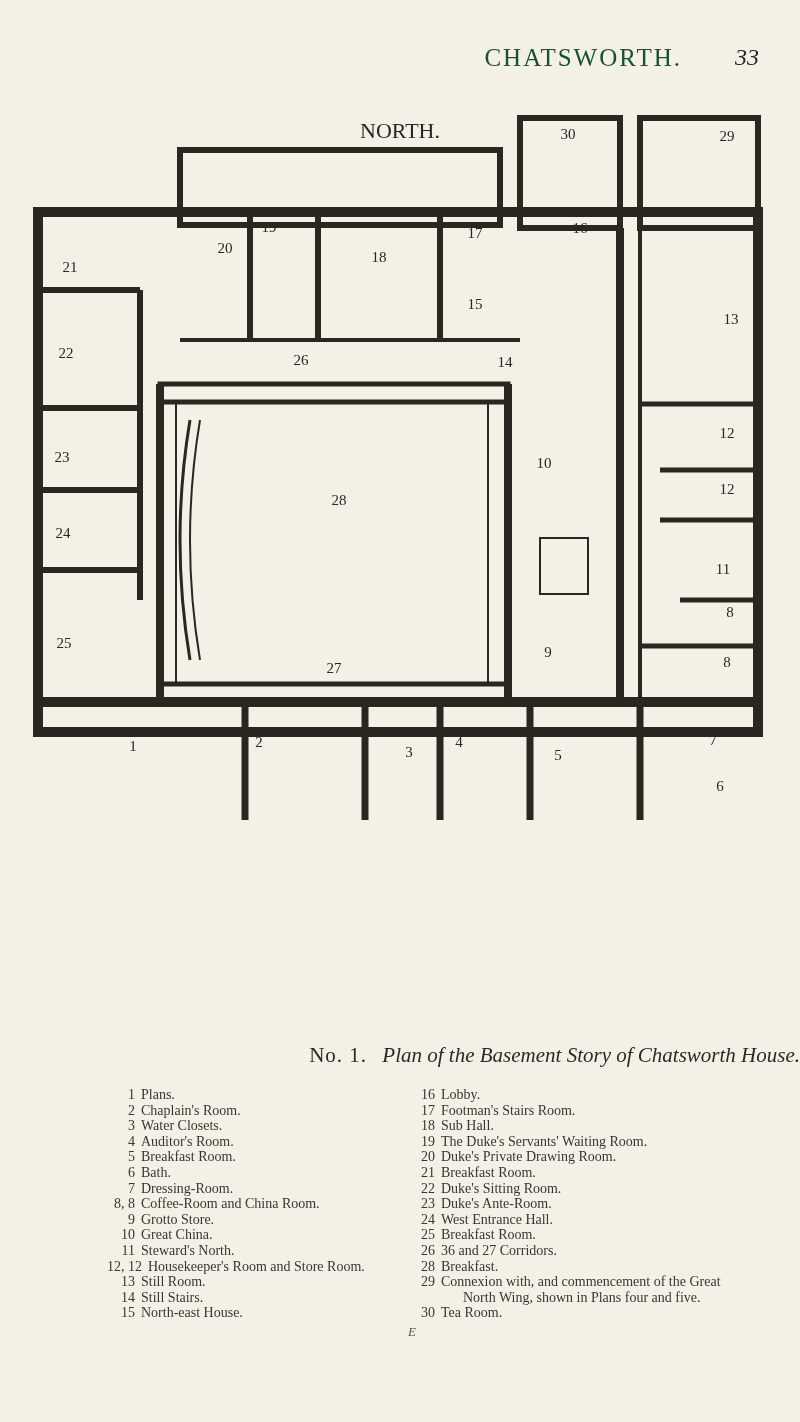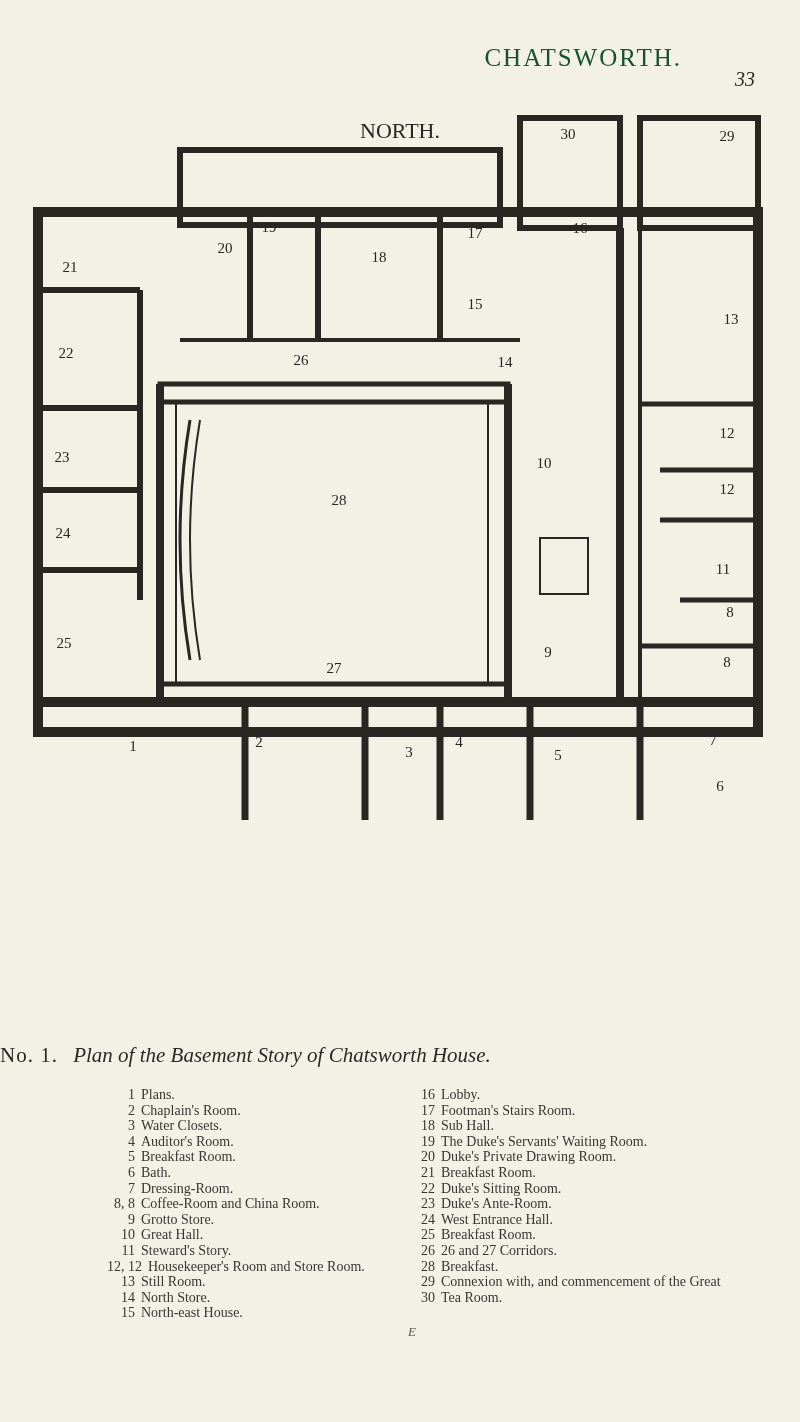--- a/index.html
+++ b/index.html
@@ -2,23 +2,23 @@
 <html><head>
 <meta charset="utf-8">
 <style>
   html, body { margin: 0; padding: 0; }
   body {
     width: 800px; height: 1422px; background: #f3f0e6;
     position: relative; overflow: hidden;
     font-family: "Liberation Serif", "DejaVu Serif", serif; color: #2a2622;
   }
   .running-head { position: absolute; top: 44px; left: 0; width: 682px; text-align: right; font-size: 25px; letter-spacing: 2px; color: #14532d; }
-  .page-number { position: absolute; top: 44px; left: 735px; font-size: 20px; font-style: italic; color: #2c2824; margin-top: 24px; }
+  .page-number { position: absolute; top: 44px; left: 735px; font-size: 24px; font-style: italic; color: #2c2824; }
   .plan { position: absolute; left: 0; top: 0; width: 800px; height: 820px; }
-  .caption { position: absolute; top: 740px; left: 0; width: 800px; text-align: left; font-size: 21px; color: #2c2824; }
+  .caption { position: absolute; top: 740px; left: 0; width: 800px; text-align: right; font-size: 21px; color: #2c2824; }
   .caption .no { letter-spacing: 1px; }
   .caption .title { font-style: italic; margin-left: 10px; }
   .legend { position: absolute; top: 774px; font-size: 14px; line-height: 15.6px; color: #3a3531; }
   .legend.left { left: 107px; width: 290px; }
   .legend.right { left: 407px; width: 380px; }
   .legend-item { display: flex; white-space: nowrap; }
   .legend-item .num { display: inline-block; min-width: 28px; text-align: right; padding-right: 6px; }
   .legend-item.cont { padding-left: 56px; }
   .signature { position: absolute; top: 1008px; left: 434px; font-size: 13px; font-style: italic; color: #5a534c; }
   svg text { font-family: "Liberation Serif", "DejaVu Serif", serif; fill: #2a2622; }
@@ -160,37 +160,37 @@
     <div class="legend-item">
       <span class="num">8, 8</span>
       <span>Coffee-Room and China Room.</span>
     </div>
     <div class="legend-item">
       <span class="num">9</span>
       <span>Grotto Store.</span>
     </div>
     <div class="legend-item">
       <span class="num">10</span>
-      <span>Great Hall.</span>
+      <span>Great China.</span>
     </div>
     <div class="legend-item">
       <span class="num">11</span>
-      <span>Steward's Story.</span>
+      <span>Steward's North.</span>
     </div>
     <div class="legend-item">
       <span class="num">12, 12</span>
       <span>Housekeeper's Room and Store Room.</span>
     </div>
     <div class="legend-item">
       <span class="num">13</span>
       <span>Still Room.</span>
     </div>
     <div class="legend-item">
       <span class="num">14</span>
-      <span>North Store.</span>
+      <span>Still Stairs.</span>
     </div>
     <div class="legend-item">
       <span class="num">15</span>
       <span>North-east House.</span>
     </div>
   </div>
 <div class="legend right" style="top:1087px" id="legend-right">
     <div class="legend-item">
       <span class="num">16</span>
       <span>Lobby.</span>
@@ -226,29 +226,32 @@
     <div class="legend-item">
       <span class="num">24</span>
       <span>West Entrance Hall.</span>
     </div>
     <div class="legend-item">
       <span class="num">25</span>
       <span>Breakfast Room.</span>
     </div>
     <div class="legend-item">
       <span class="num">26</span>
-      <span>26 and 27 Corridors.</span>
+      <span>36 and 27 Corridors.</span>
     </div>
     <div class="legend-item">
       <span class="num">28</span>
       <span>Breakfast.</span>
     </div>
     <div class="legend-item">
       <span class="num">29</span>
       <span>Connexion with, and commencement of the Great</span>
     </div>
+    <div class="legend-item cont">
+      <span>North Wing, shown in Plans four and five.</span>
+    </div>
     <div class="legend-item">
       <span class="num">30</span>
       <span>Tea Room.</span>
     </div>
   </div>
 
 <div class="signature" style="top:1324px;left:408px">E</div>
 
 </body></html>

